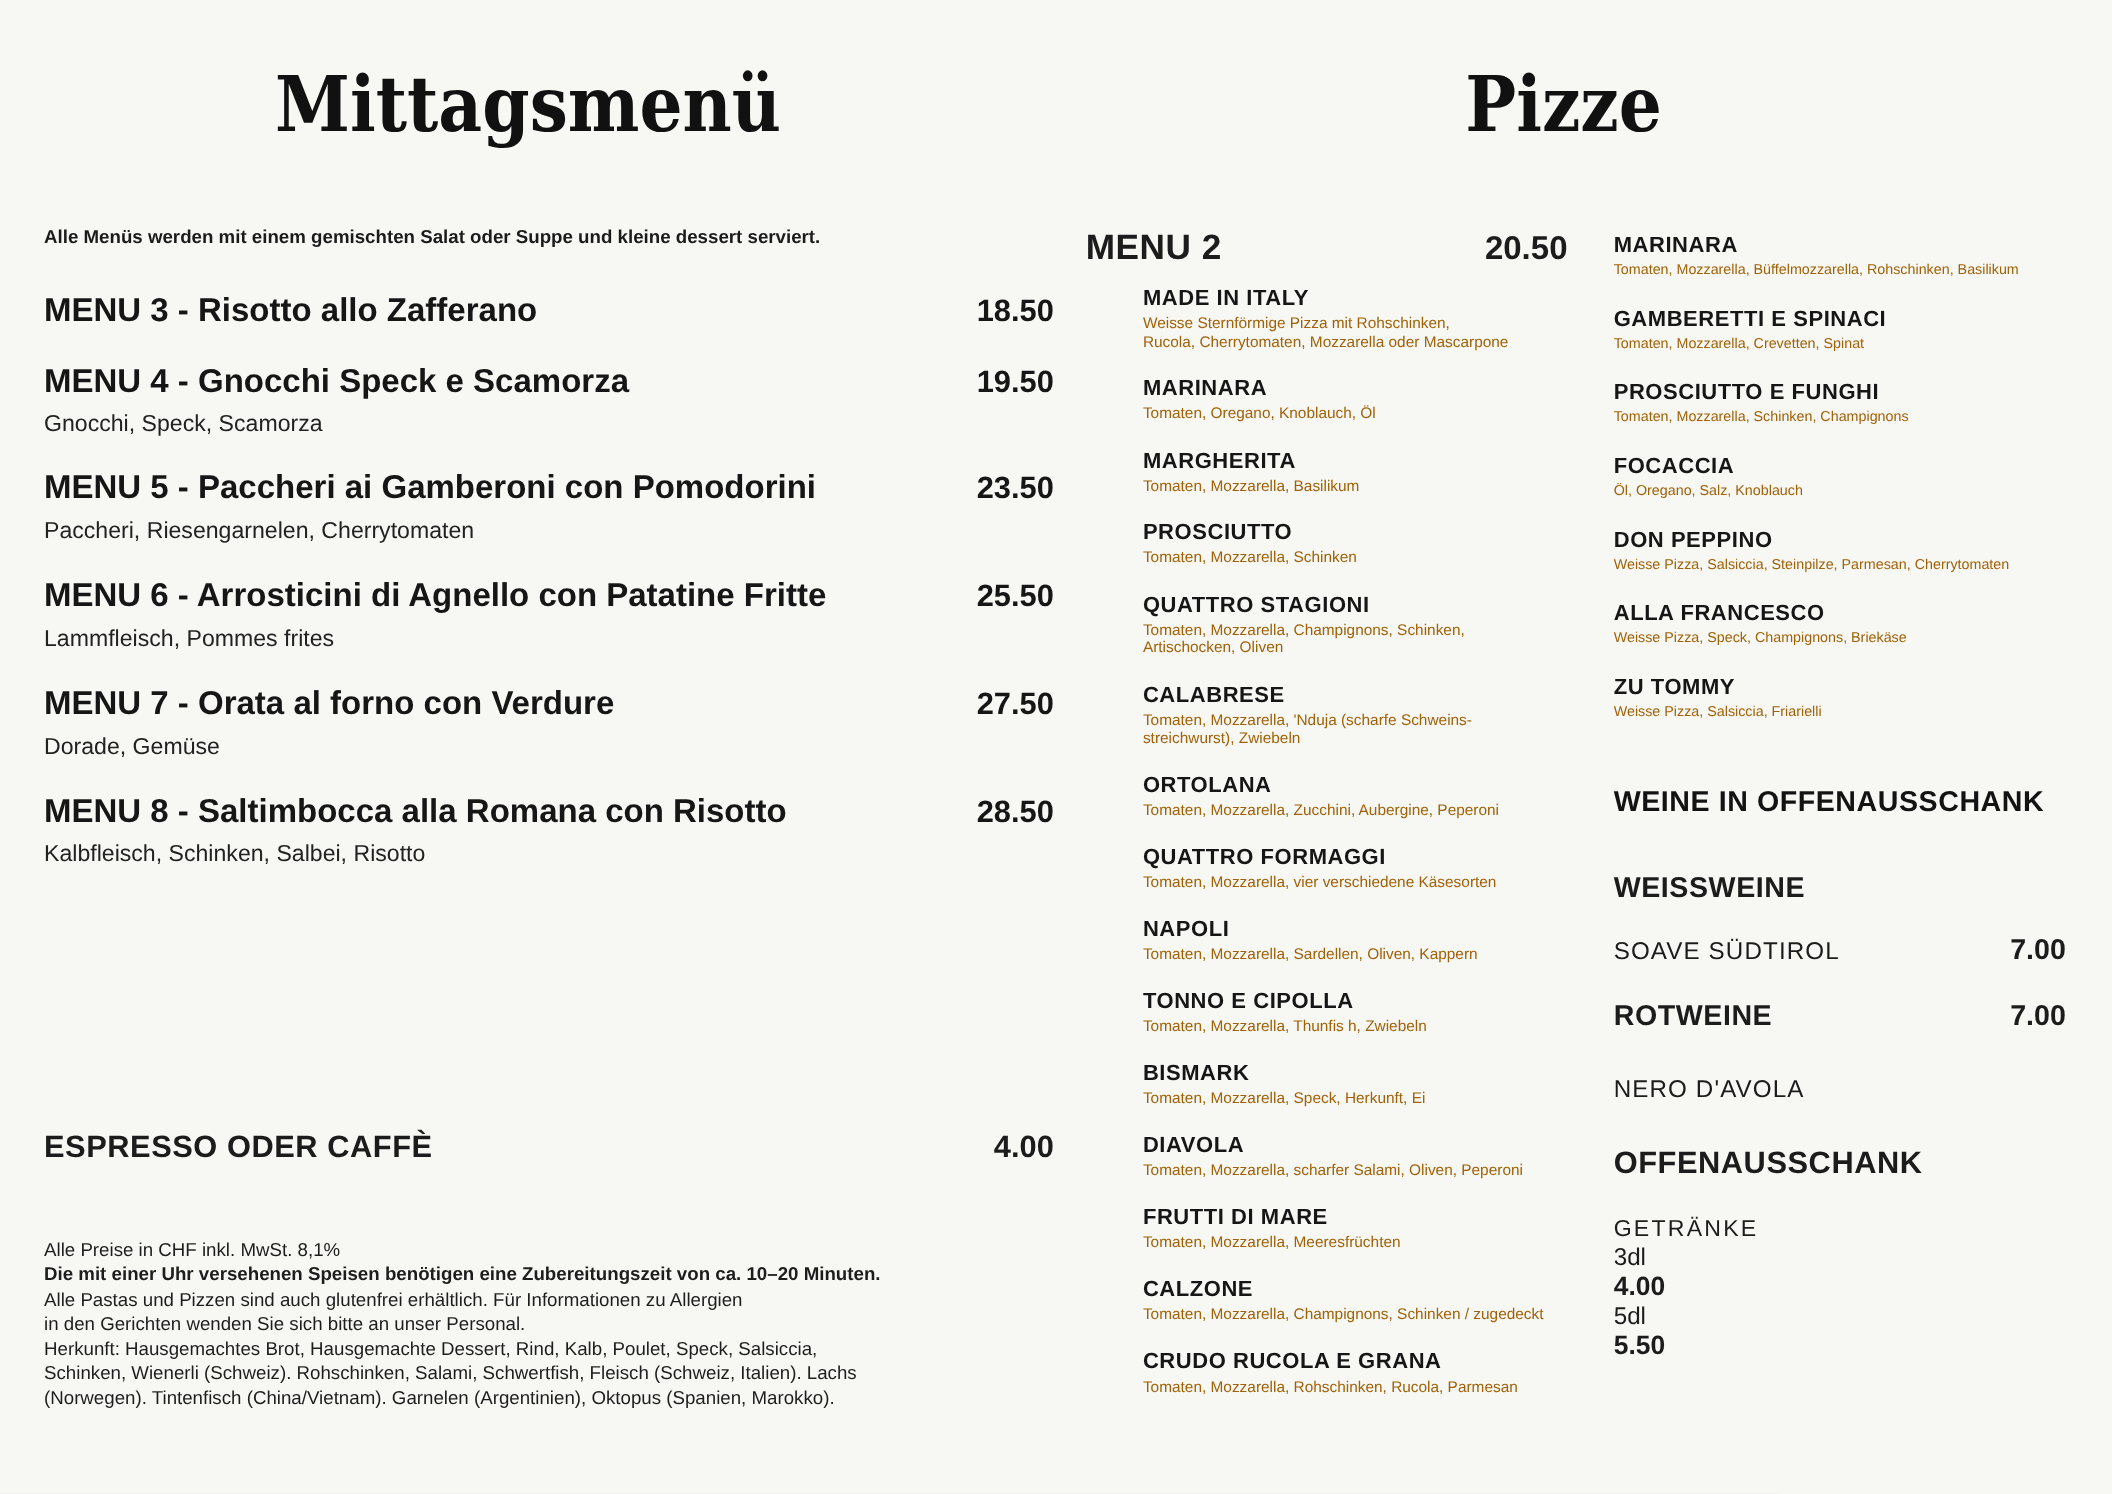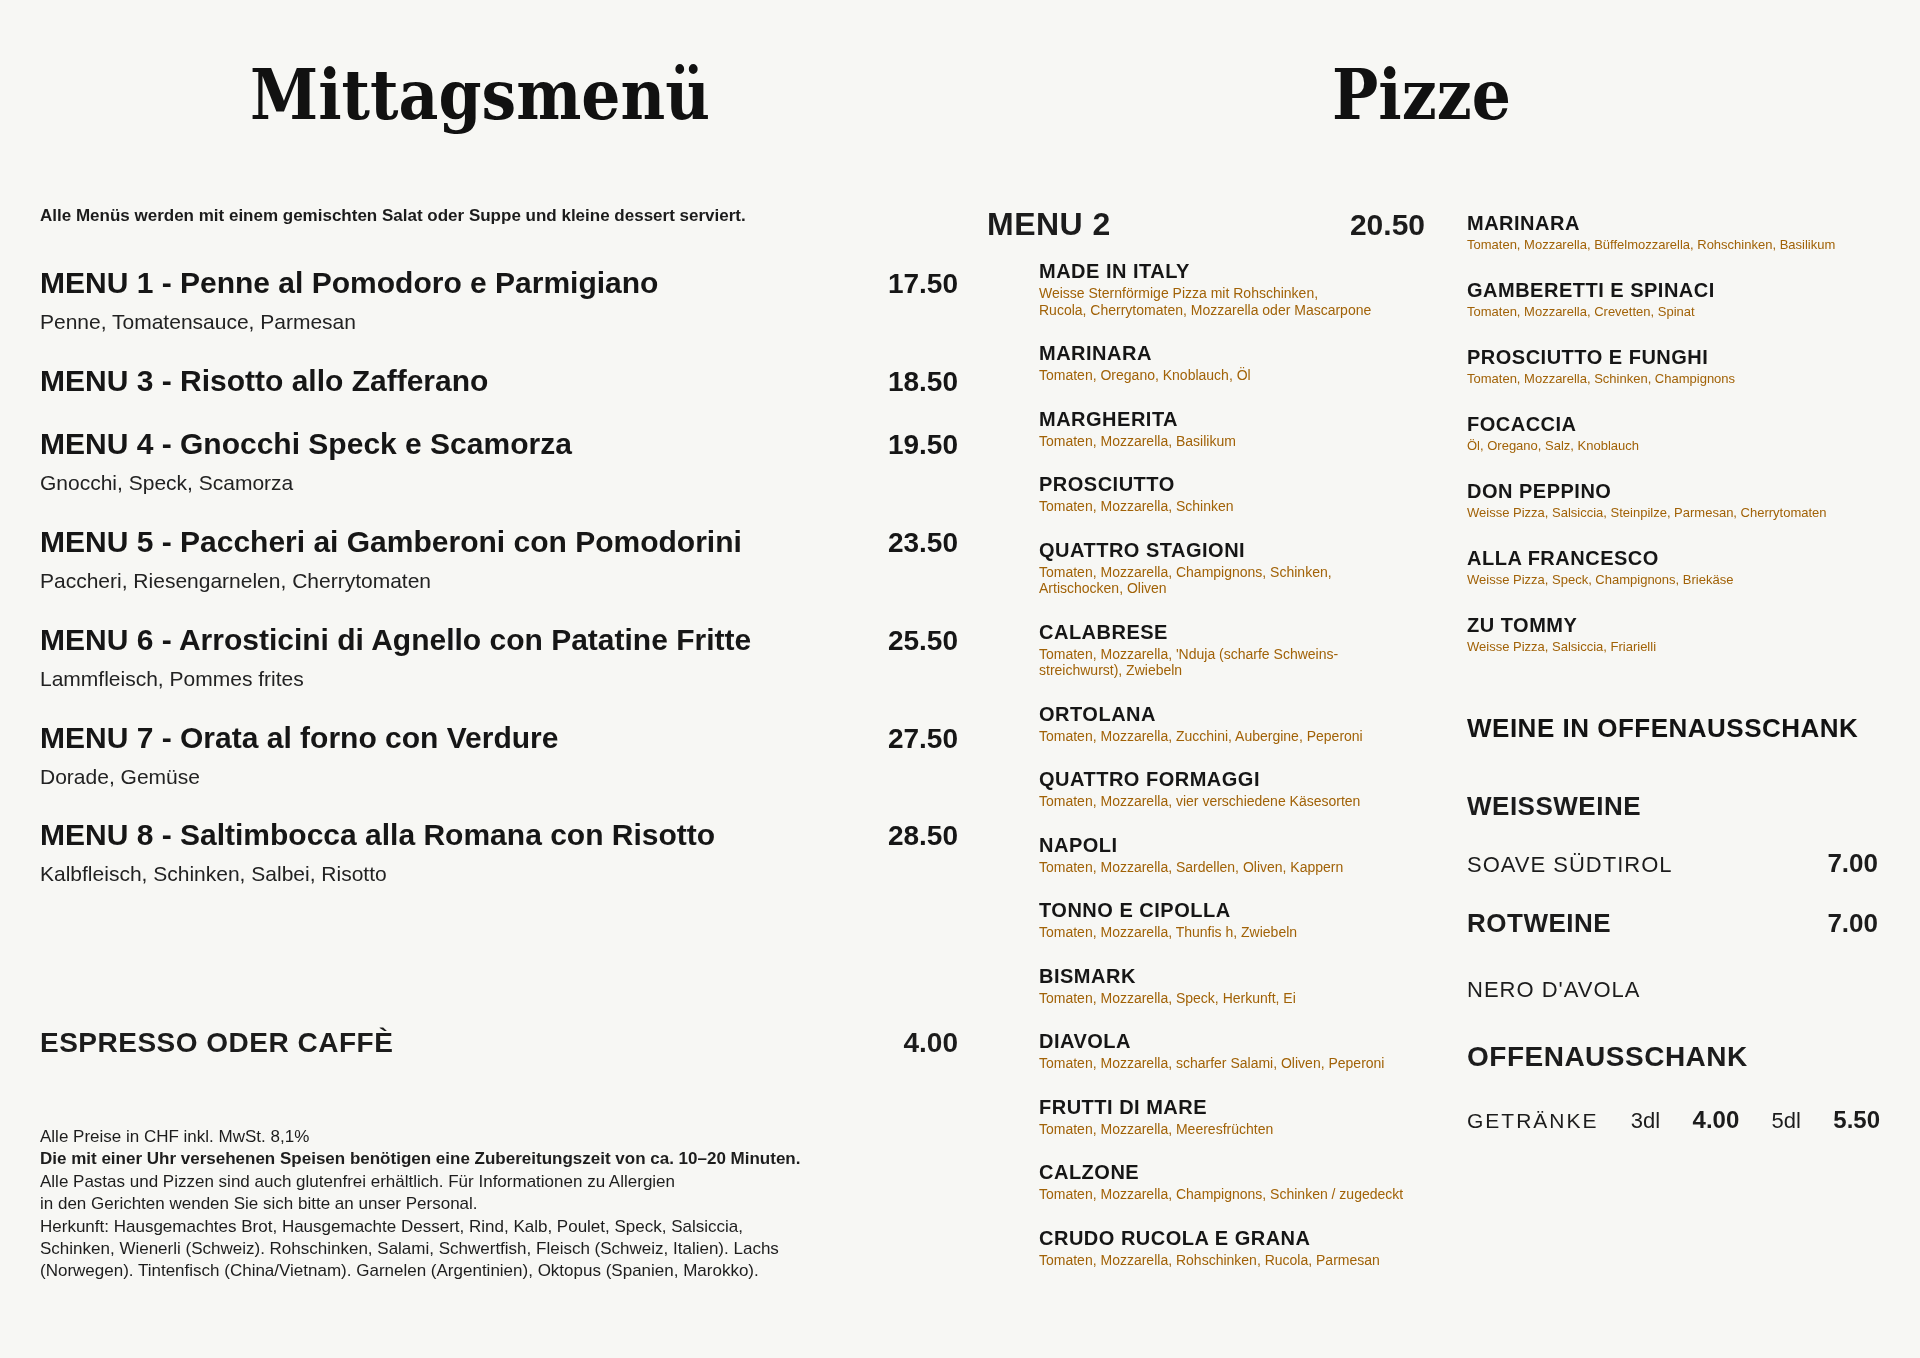--- a/index.html
+++ b/index.html
@@ -59,44 +59,37 @@
   .wine-row{position:absolute; left:1467px; width:411px; display:flex; justify-content:space-between; align-items:baseline;}
   .wine-row.soave{top:848px;}
   .wine-row.rot{top:908px;}
   .wine-name{font-size:22px; font-weight:500; letter-spacing:1px; white-space:nowrap;}
   .wine-name-bold{font-size:26px; font-weight:700; letter-spacing:0.5px; white-space:nowrap;}
   .wine-price{font-size:26px; font-weight:700;}
   .wine-item{position:absolute; left:1467px; top:977px; font-size:22px; font-weight:500; letter-spacing:1px; white-space:nowrap;}
   .wine-h3{position:absolute; left:1467px; top:1041px; font-size:28px; font-weight:800; letter-spacing:0.5px; white-space:nowrap;}
   .drinks-row{
     position:absolute; left:1467px; top:1106px; width:413px;
-    display:flex; justify-content:space-between; align-items:baseline;
+    display:flex; justify-content:space-between; align-items:baseline;flex-direction:column;
   }
   .drinks-label{font-size:21px; font-weight:500; letter-spacing:2px;}
   .drinks-size{font-size:22px; font-weight:400;}
   .drinks-price{font-size:24px; font-weight:700;}
 </style>
 </head>
 <body>
 
 <div class="page">
 
   <div class="big-title" style="left:250px;">Mittagsmenü</div>
   <div class="big-title" style="left:1332px;">Pizze</div>
 
   <div class="intro">Alle Menüs werden mit einem gemischten Salat oder Suppe und kleine dessert serviert.</div>
 
   <div class="menu-list">
-    <div class="menu-item">
-      <div class="row">
-          <span class="mi-name">MENU 1 - Penne al Pomodoro e Parmigiano</span>
-          <span class="mi-price">17.50</span>
-        </div>
-      <div class="mi-desc">Penne, Tomatensauce, Parmesan</div>
-    </div>
     <div class="menu-item">
       <div class="row">
           <span class="mi-name">MENU 3 - Risotto allo Zafferano</span>
           <span class="mi-price">18.50</span>
         </div>
     </div>
     <div class="menu-item">
       <div class="row">
           <span class="mi-name">MENU 4 - Gnocchi Speck e Scamorza</span>
           <span class="mi-price">19.50</span>

